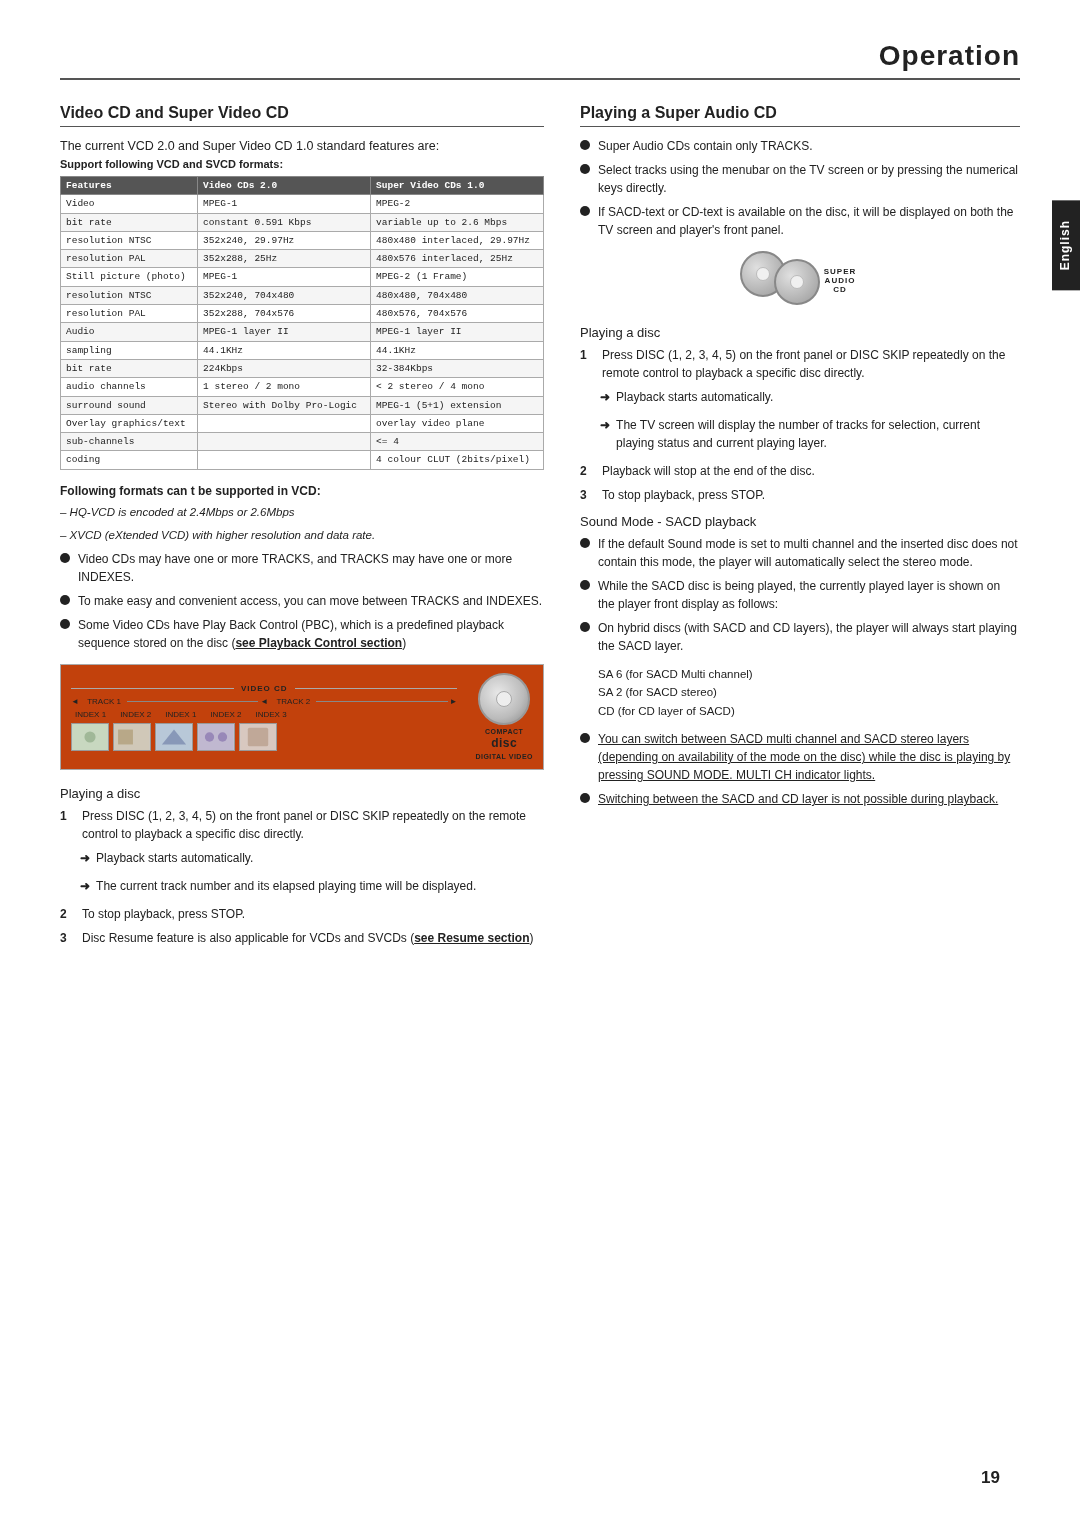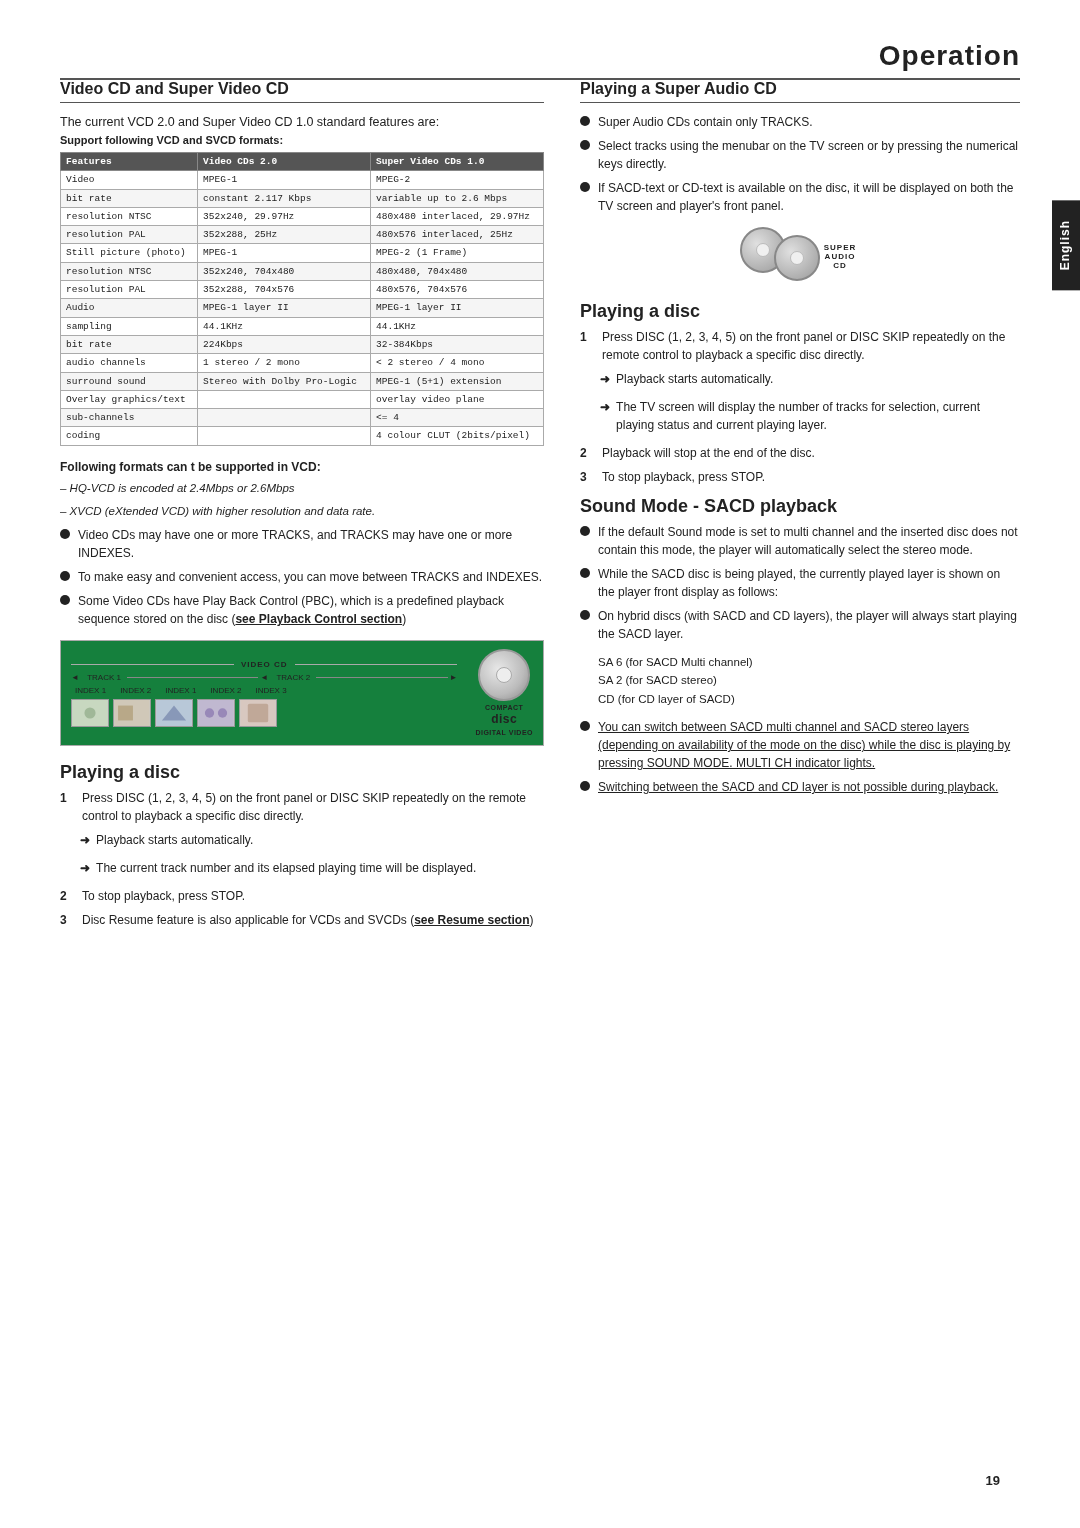--- a/index.html
+++ b/index.html
@@ -38,20 +38,21 @@
       z-index: 10;
     }
 
     
     .page-header {
       display: flex;
       justify-content: flex-end;
       align-items: flex-end;
       border-bottom: 2px solid #555;
       padding-bottom: 6px;
+      margin-bottom: 24px;
     }
 
     .page-title {
       font-size: 28px;
       font-weight: bold;
       color: #222;
       letter-spacing: 1px;
     }
 
     
@@ -71,22 +72,22 @@
     
     .section-heading {
       font-size: 16px;
       font-weight: bold;
       border-bottom: 1px solid #555;
       padding-bottom: 4px;
       margin-bottom: 10px;
     }
 
     .subsection-heading {
-      font-size: 18px;
-      font-weight: bold;
+      font-size: 13px;
+      font-weight: normal;
       margin-bottom: 6px;
       margin-top: 5px;
     }
 
     p.intro {
       font-size: 12.5px;
       margin-bottom: 0;
       line-height: 1.5;
     }
 
@@ -187,21 +188,21 @@
 
     .arrow-sym {
       margin-right: 6px;
       flex-shrink: 0;
       font-weight: bold;
     }
 
     
     .disc-diagram {
       border: 1px solid #aaa;
-      background: #15803d;
+      background: #c2410c;
       margin: 12px 0 16px 0;
       padding: 8px 10px;
       display: flex;
       align-items: center;
       gap: 10px;
     }
 
     .disc-diagram-content {
       flex: 1;
     }
@@ -334,21 +335,21 @@
       font-weight: bold;
       letter-spacing: 1px;
       text-align: center;
     }
 
     
     .page-number {
       position: absolute;
       bottom: 40px;
       right: 80px;
-      font-size: 13px;
+      font-size: 17px;
       font-weight: bold;
     }
 
     
     .indent {
       padding-left: 18px;
       font-size: 11.5px;
       line-height: 1.6;
       margin-bottom: 4px;
     }
@@ -388,21 +389,21 @@
           </tr>
         </thead>
         <tbody>
           <tr>
             <td>Video</td>
             <td>MPEG-1</td>
             <td>MPEG-2</td>
           </tr>
           <tr>
             <td>bit rate</td>
-            <td>constant 2.117 Kbps</td>
+            <td>constant 0.591 Kbps</td>
             <td>variable up to 2.6 Mbps</td>
           </tr>
           <tr>
             <td>resolution NTSC</td>
             <td>352x240, 29.97Hz</td>
             <td>480x480 interlaced, 29.97Hz</td>
           </tr>
           <tr>
             <td>resolution PAL</td>
             <td>352x288, 25Hz</td>

